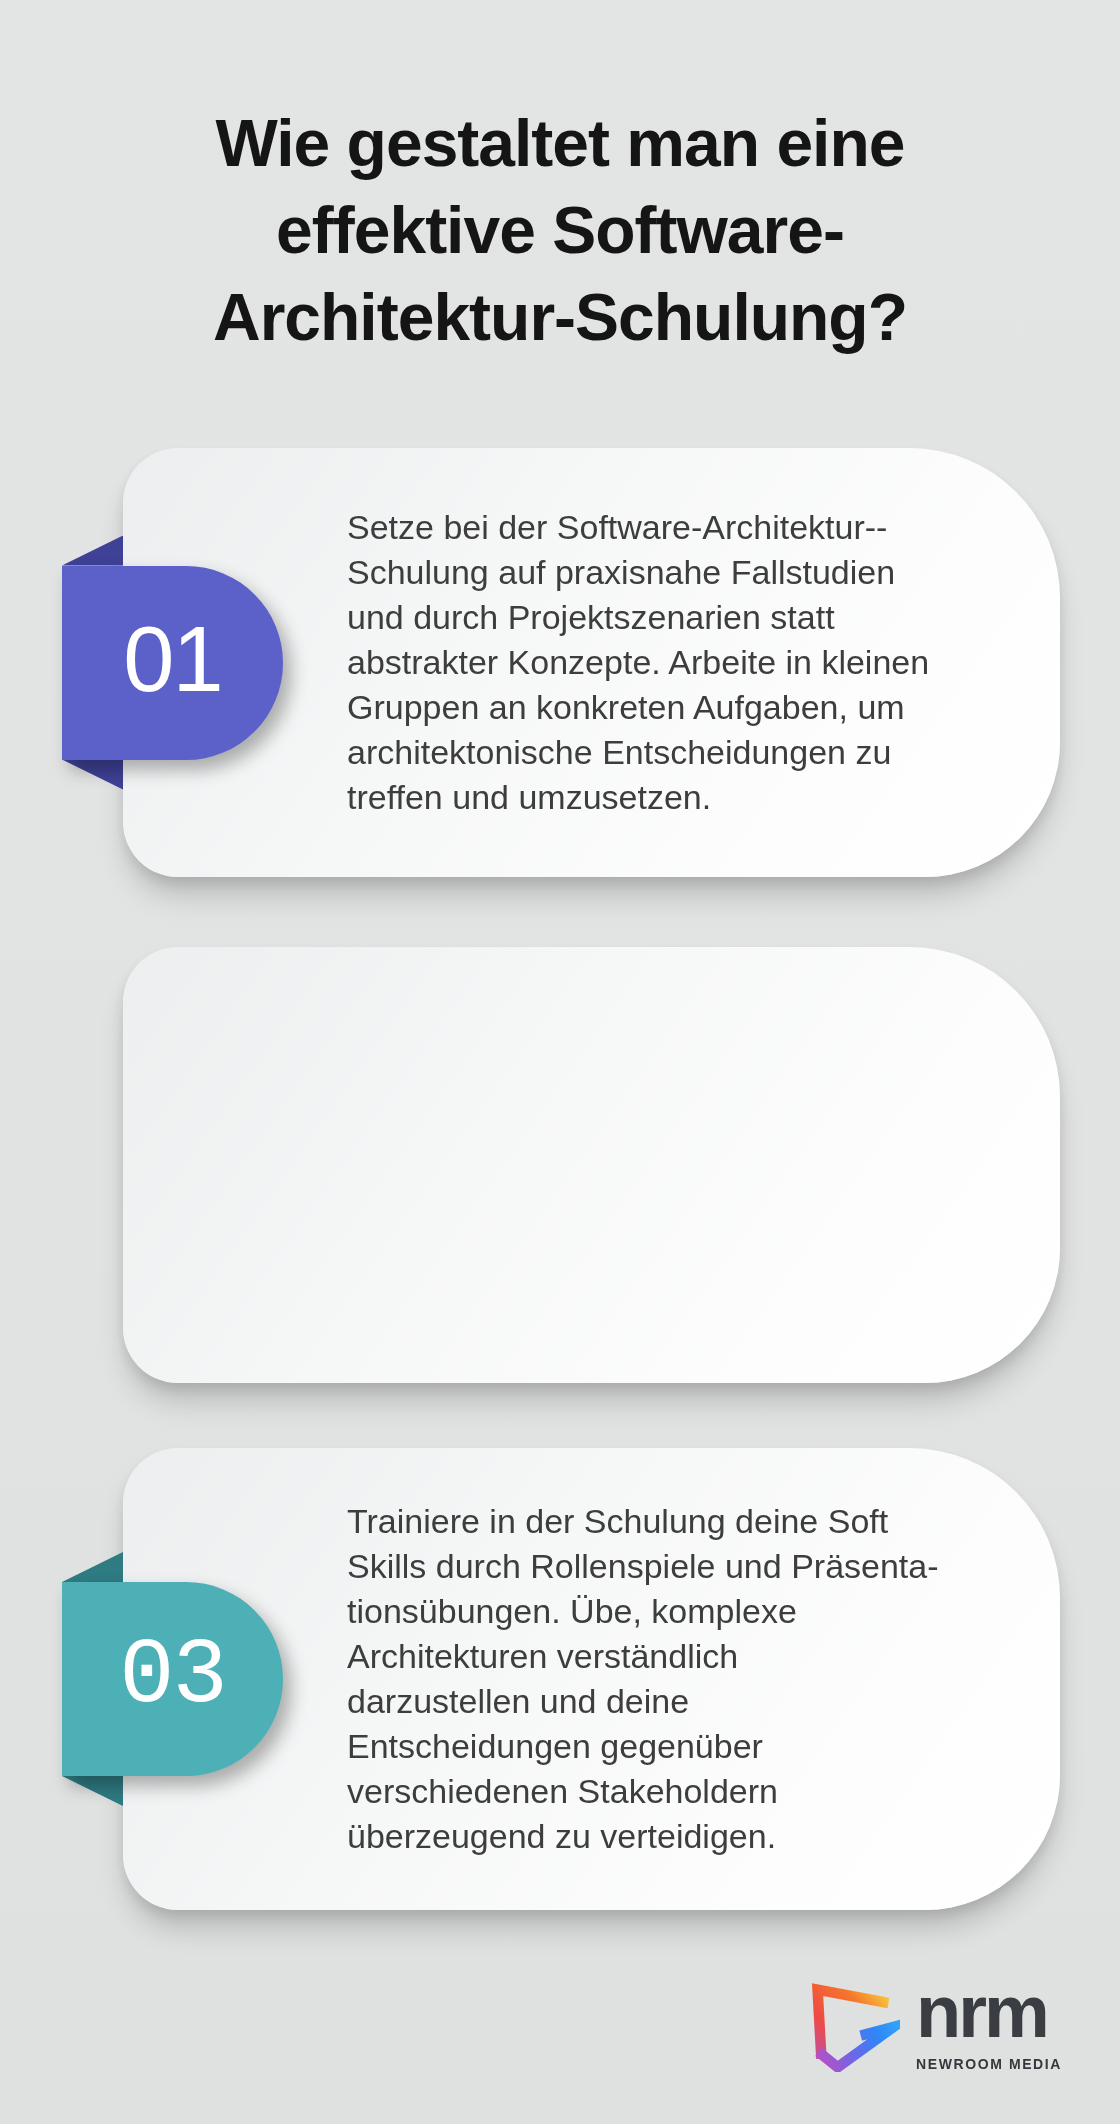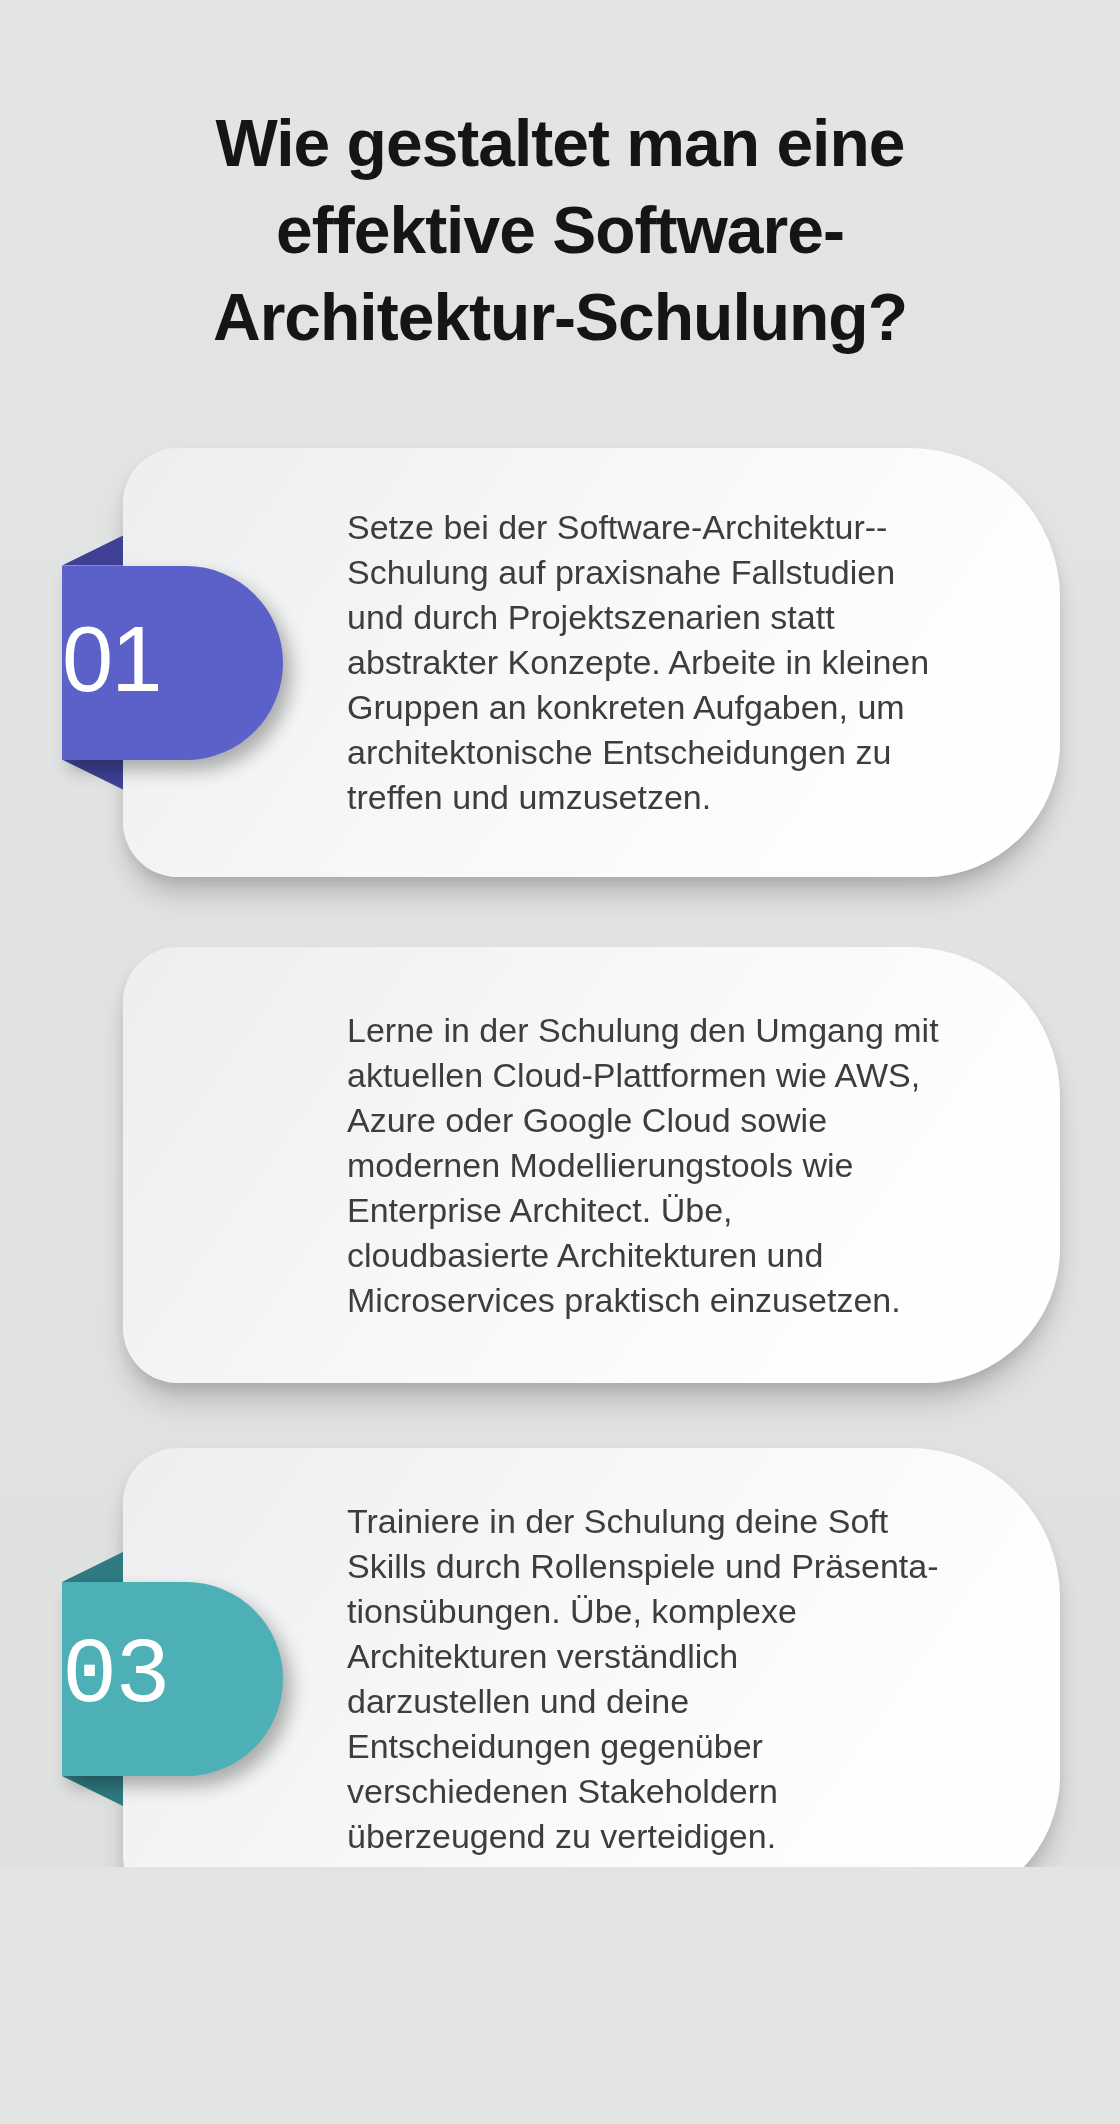--- a/index.html
+++ b/index.html
@@ -2,21 +2,21 @@
 <html lang="de"><head>
 <meta charset="utf-8">
 <title>Software-Architektur-Schulung Infografik</title>
 <style>
   * { margin:0; padding:0; box-sizing:border-box; }
   html,body { background:#e2e3e3; }
   body { font-family:"Liberation Sans", sans-serif; }
 
   .canvas {
     position:relative;
-    width:1120px; height:1867px;
+    width:1120px; height:2124px;
     margin:0 auto;
     background:linear-gradient(180deg,#e3e4e4 0%,#e1e2e2 60%,#dfe0e0 100%);
     overflow:hidden;
   }
 
   .title {
     position:absolute;
     top:100px; left:0; right:0;
     text-align:center;
     font-size:66px;
@@ -63,21 +63,21 @@
     left:0; width:61px; height:30px;
   }
   .fold-top    { top:0;     clip-path:polygon(0 100%, 100% 0, 100% 100%); }
   .fold-bottom { top:224px; clip-path:polygon(0 0, 100% 0, 100% 100%); }
   .ribbon {
     position:absolute;
     left:0; top:30px;
     width:221px; height:194px;
     border-radius:0 97px 97px 0;
     box-shadow:8px 10px 18px rgba(0,0,0,0.30);
-    display:flex; align-items:center; 
+    display:flex; align-items:center; justify-content:center;
   }
   .step-number {
     color:#ffffff;
     font-size:92px;
     font-weight:400;
     letter-spacing:-2px;
     transform:translateY(-3px);
   }
 
   .logo {
@@ -127,29 +127,20 @@
 Schulung auf praxisnahe Fallstudien
 und durch Projektszenarien statt
 abstrakter Konzepte. Arbeite in kleinen
 Gruppen an konkreten Aufgaben, um
 architektonische Entscheidungen zu
 treffen und umzusetzen.</p>
     </div>
   </section>
 
   <section class="card card-2">
-    <div class="card-text-wrap">
-      <p class="card-text" style="color: rgb(61, 61, 61);">Lerne in der Schulung den Umgang mit
-aktuellen Cloud-Plattformen wie AWS,
-Azure oder Google Cloud sowie
-modernen Modellierungstools wie
-Enterprise Architect. Übe,
-cloudbasierte Architekturen und
-Microservices praktisch einzusetzen.</p>
-    </div>
   </section>
 
   <section class="card card-3">
     <div class="badge">
       <div class="fold fold-top" style="background: rgb(46, 123, 130);"></div>
       <div class="fold fold-bottom" style="background: rgb(46, 123, 130);"></div>
       <div class="ribbon" style="background: rgb(77, 176, 183); font-family: Liberation Mono, monospace;">
         <span class="step-number">03</span>
       </div>
     </div>

